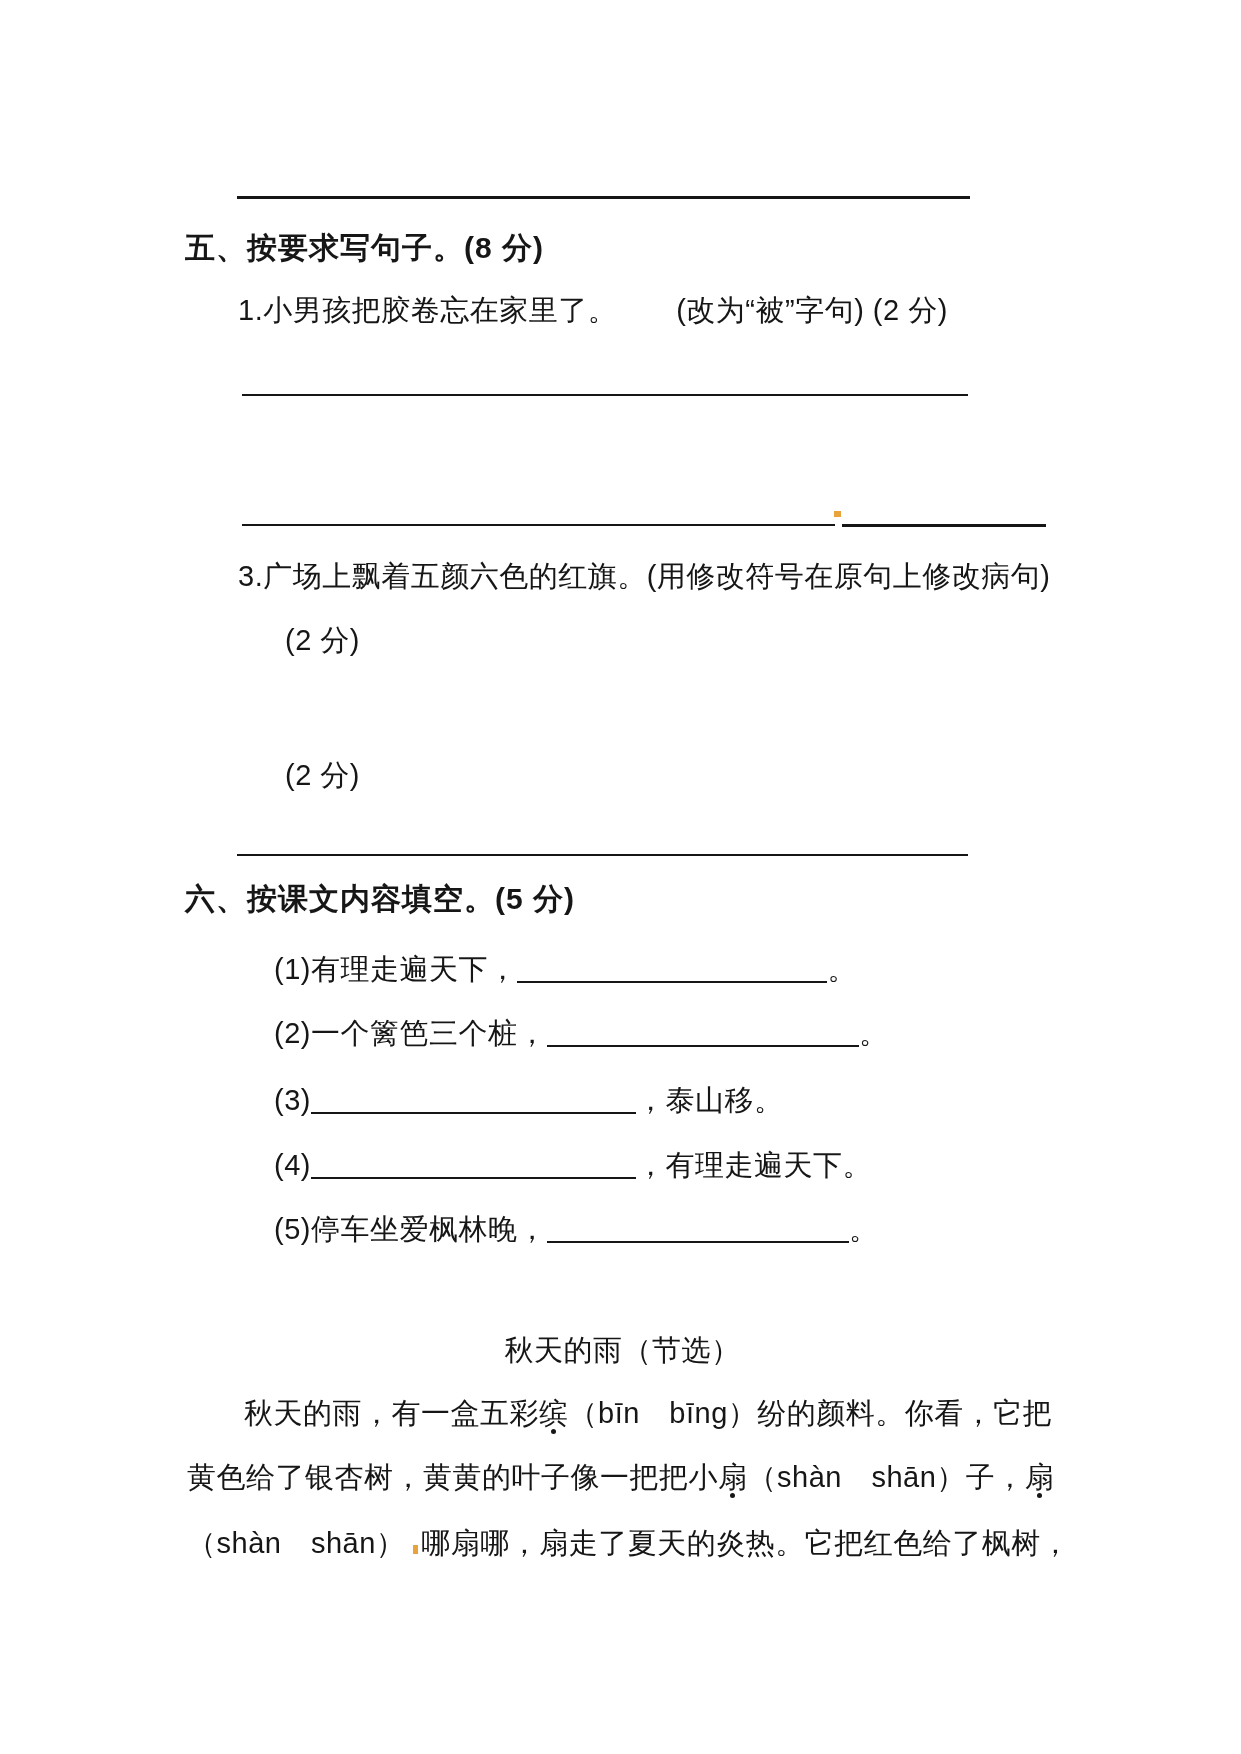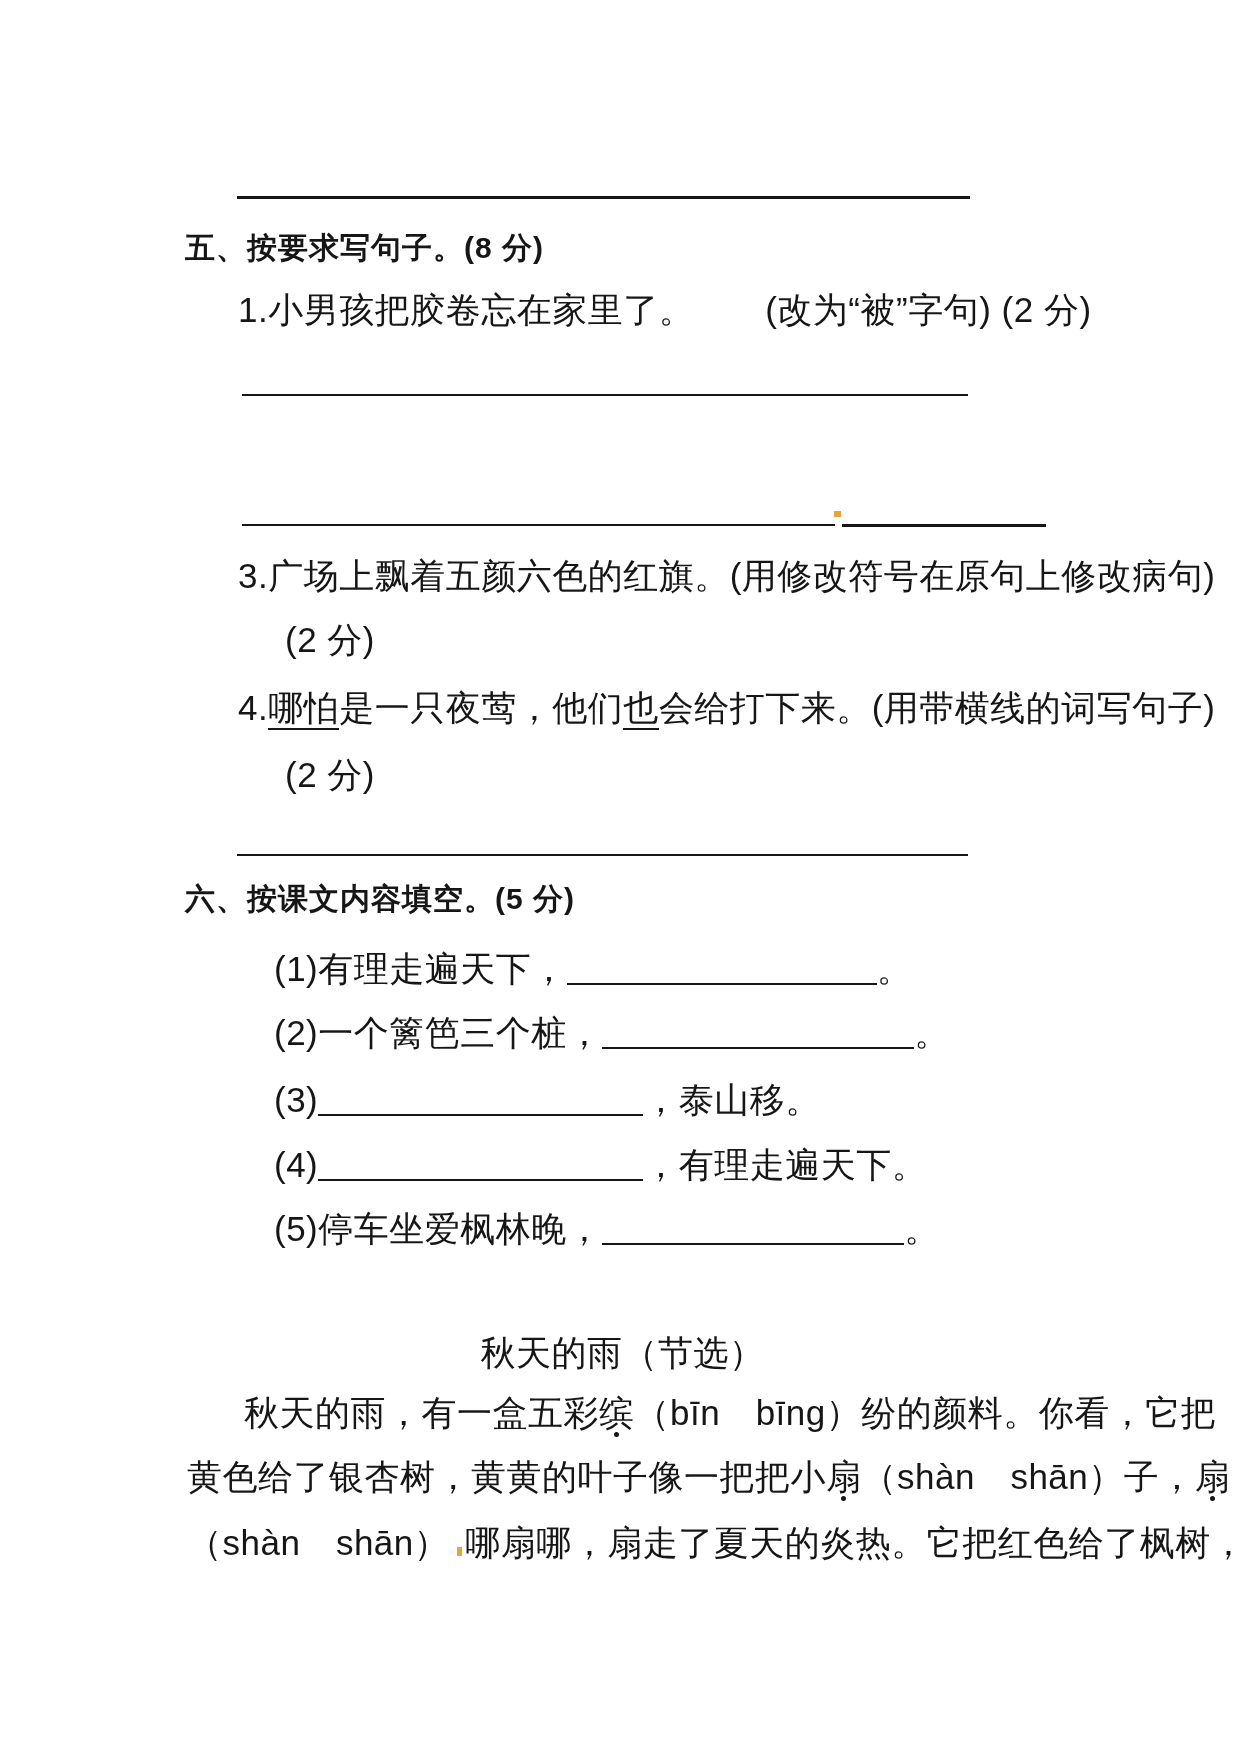--- a/index.html
+++ b/index.html
@@ -2,36 +2,36 @@
 <html style="--orange: #e8a33d; --ink: #161616;"><head>
 <meta charset="utf-8">
 <style>
   :root { --orange: #e8a33d; --ink: #161616; }
   html,body { margin:0; padding:0; background:#ffffff; }
   .page {
     position:relative; width:1241px; height:1754px; background:#ffffff;
     font-family:"Liberation Sans","DejaVu Sans",sans-serif;
     color:var(--ink); overflow:hidden;padding-left:8px;
   }
-  .t { position:absolute; font-size:35px; line-height:36px; white-space:nowrap; letter-spacing:0.5px; }
+  .t { position:absolute; font-size:29px; line-height:36px; white-space:nowrap; letter-spacing:0.5px; }
   .h { font-weight:700; font-size:30px; letter-spacing:1px; }
   .rule  { position:absolute; height:0; border-top:3px solid var(--ink); }
   .bline { position:absolute; height:0; border-top:2.5px solid var(--ink); }
   .row { display:flex; align-items:baseline;margin-left:36px; }
   .fill { display:inline-block; border-bottom:2.5px solid var(--ink); height:1px; transform:translateY(4px); }
   .u { border-bottom:2.5px solid var(--ink); padding-bottom:1px; }
   .ed { position:relative; }
   .ed::after {
     content:""; position:absolute; left:50%; margin-left:-3px; bottom:-5px;
     width:5px; height:5px; border-radius:50%; background:var(--ink);
   }
   .otick { display:inline-block; width:5px; height:9px; background:var(--orange);
            margin:0 3px 0 8px; transform:translateY(1px); }
   .odot { position:absolute; left:834px; top:511px; width:7px; height:6px; background:var(--orange); }
-  .title { width:871px; text-align:center; }
+  .title { width:871px; text-align:center;font-family:Liberation Mono, monospace; }
 </style>
 </head>
 <body>
 
 <div class="page">
 
   <div class="rule" style="left:237px; top:196px; width:733px"></div>
 
   <div class="t h" style="left:185px; top:230px">五、按要求写句子。(8 分)</div>
 
@@ -40,23 +40,20 @@
   <div class="bline" style="left:242px; top:394px; width:726px"></div>
 
 
   <div class="bline" style="left:242px; top:524px; width:593px"></div>
   <div class="bline" style="left:842px; top:524px; width:204px; border-top-width:3.5px"></div>
   <div class="odot"></div>
 
   <div class="t" style="left:238px; top:558px">3.广场上飘着五颜六色的红旗。(用修改符号在原句上修改病句)</div>
   <div class="t" style="left:285px; top:622px">(2 分)</div>
 
-  <div class="t" style="left:238px; top:690px">
-    <span>4.</span><span class="u">哪怕</span><span>是一只夜莺，他们</span><span class="u">也</span><span>会给打下来。(用带横线的词写句子)</span>
-  </div>
   <div class="t" style="left:285px; top:757px">(2 分)</div>
 
   <div class="bline" style="left:237px; top:854px; width:731px"></div>
 
   <div class="t h" style="left:185px; top:881px">六、按课文内容填空。(5 分)</div>
 
   <div class="t row" style="left:238px; top:951px">
     <span>(1)有理走遍天下，</span>
       <span class="fill" style="width:310px"></span>
       <span>。</span>

